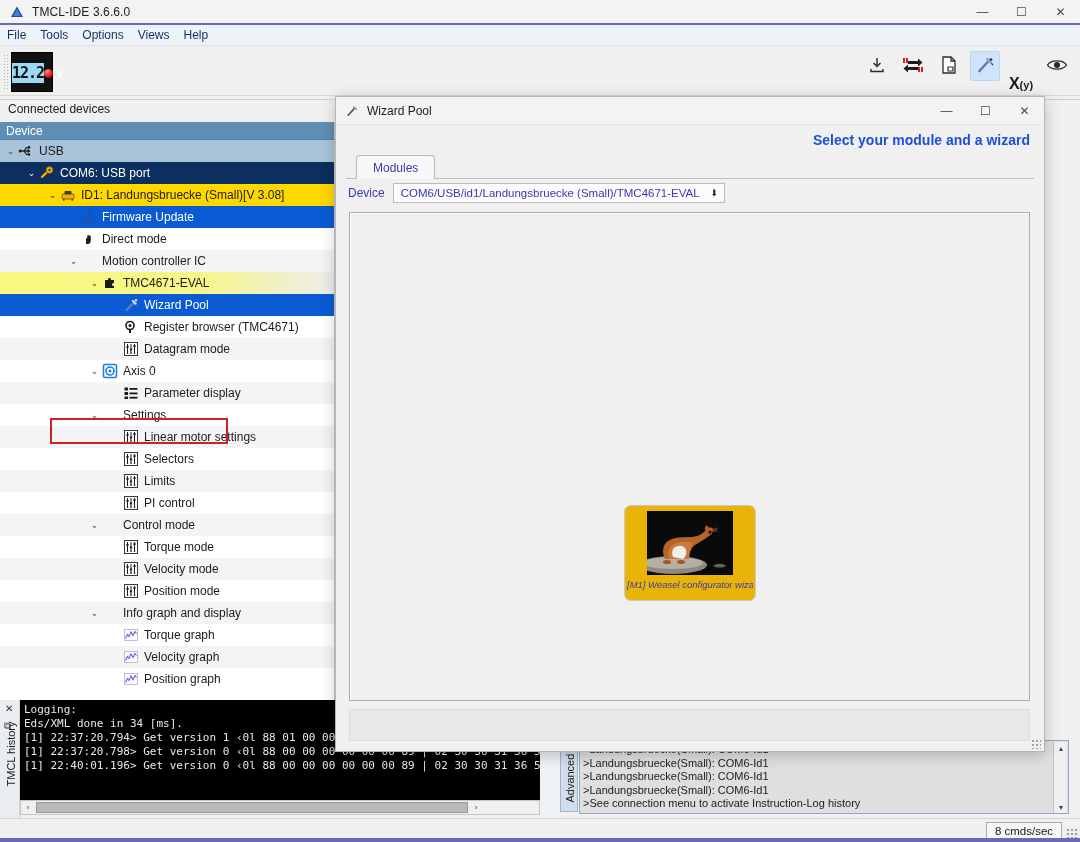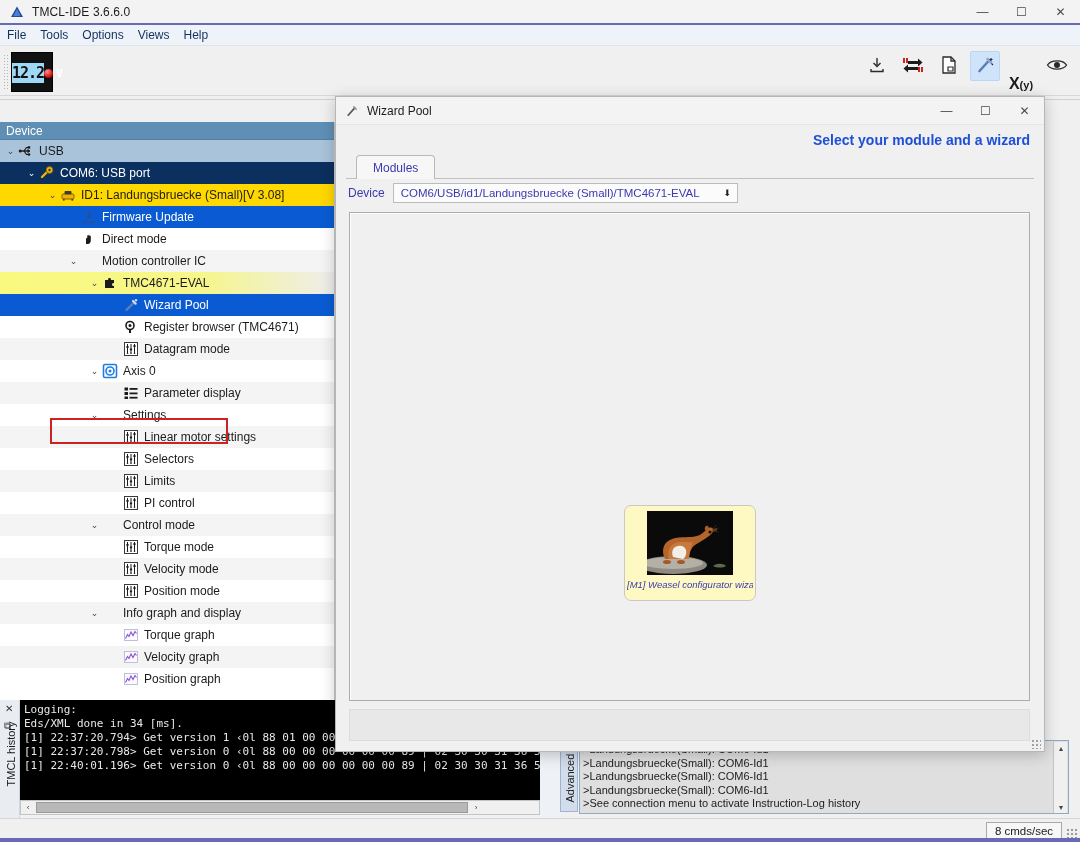--- a/index.html
+++ b/index.html
@@ -287,35 +287,35 @@
     font-size: 12px; color: #3a3ab0; z-index: 2;
   }
   .devrow {
     height: 28px; display: flex; align-items: center; padding-left: 12px;
     gap: 8px;
   }
   .dev-label { font-size: 12px; color: #3a3ab0; }
   .dev-combo {
     height: 20px; min-width: 290px; padding: 0 6px 0 7px;
     background: #fbfbfb; border: 1px solid #bcbcbc;
-    display: flex; align-items: center; gap: 24px;
+    display: flex; align-items: center; gap: 11px;
     font-size: 11.5px; color: #3a3ab0;
   }
   .dev-arrow { font-size: 9px; color: #222; margin-left: auto; }
 
   .dlg-canvas {
     position: absolute; left: 13px; top: 115px; width: 681px; height: 489px;
     background: #f0f0f0;
     border: 1px solid #a8adb4;
     box-shadow: inset 1px 1px 0 #fff;
   }
   .wiz-card {
     position: absolute; left: 274px; top: 292px;
     width: 132px; height: 96px;
-    background: #fef9c3;
+    background: #eab308;
     border: 1px solid #c8c8c8; border-radius: 7px;
     display: flex; flex-direction: column; align-items: center;
     padding-top: 5px;
   }
   .wiz-thumb {
     width: 86px; height: 64px;
     background: #0d0d0d;
     position: relative; overflow: hidden;
   }
   .wiz-caption {
@@ -421,20 +421,21 @@
           <svg width="22" height="18" viewBox="0 0 22 18">
             <path d="M1.5 9 C5 3.5 17 3.5 20.5 9 C17 14.5 5 14.5 1.5 9 z" fill="none" stroke="#2a2a2a" stroke-width="1.3"></path>
             <circle cx="11" cy="9" r="3" fill="#2a2a2a"></circle>
           </svg>
         </span>
       </div>
     </div>
   </div>
 
   <div class="dock-head-line"></div>
+  <div class="dock-head">Connected devices</div>
 
   <div class="tree-wrap">
     <div class="tree-header">Device</div>
     <div class="tree-body" id="tree-body">
         <div class="trow sel-head">
           <span style="flex: 0 0 4px;"></span>
           <span class="twist">⌄</span>
           <span class="ticon">
             <svg width="16" height="16" viewBox="0 0 16 16">
               <path d="M2 8 h10" stroke="#1b1b1b" stroke-width="1.4"></path>

